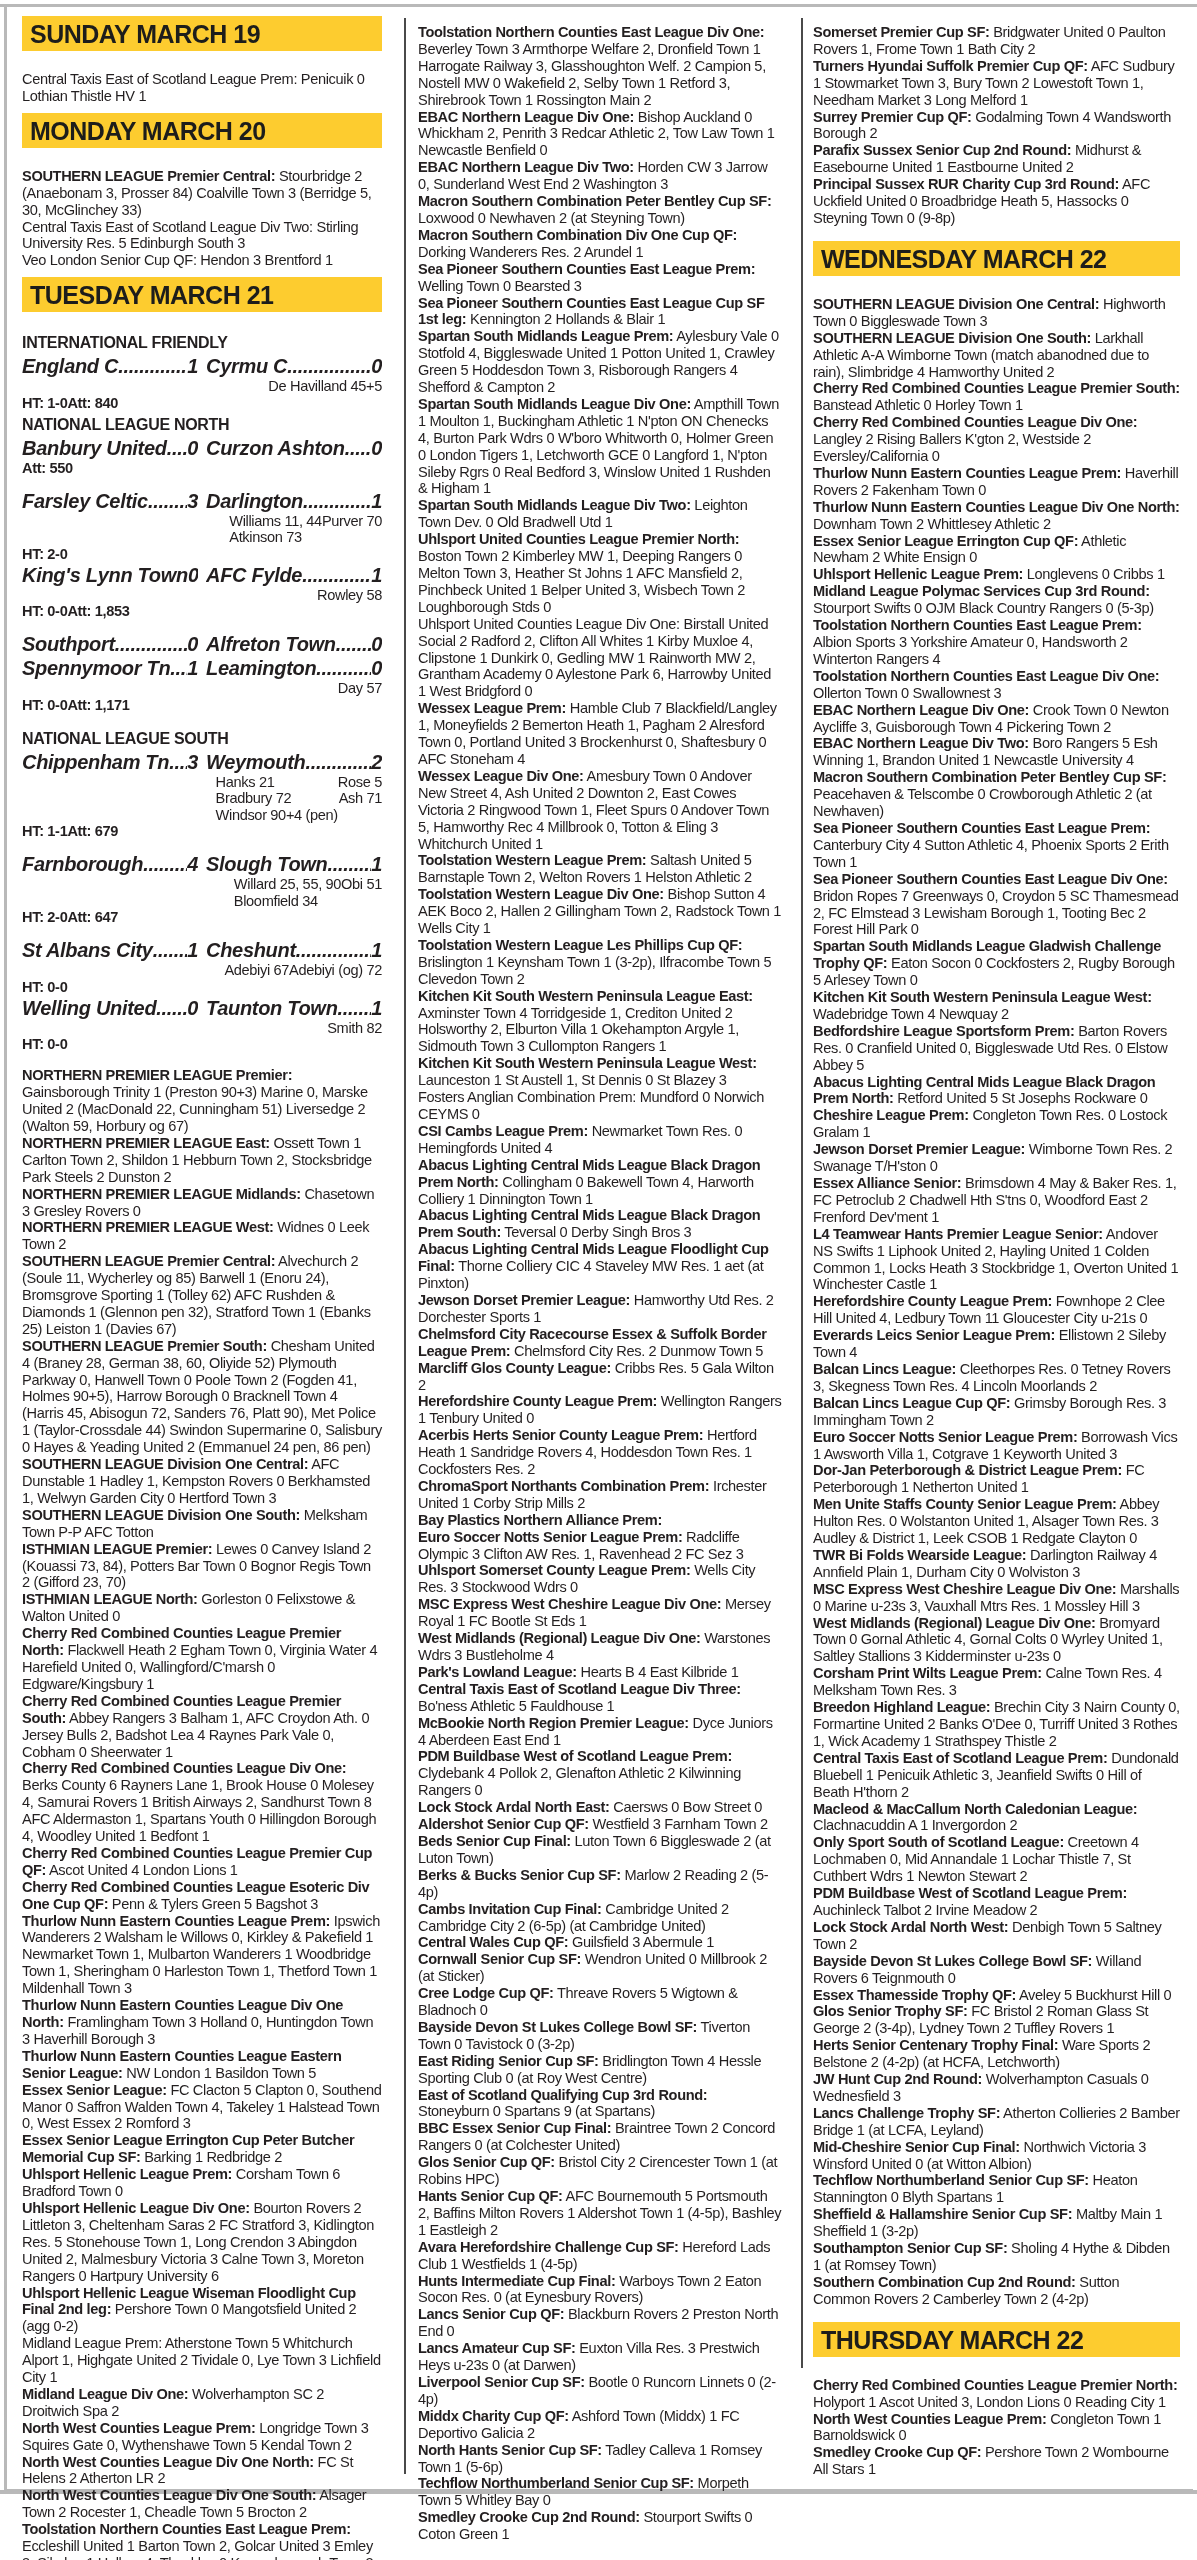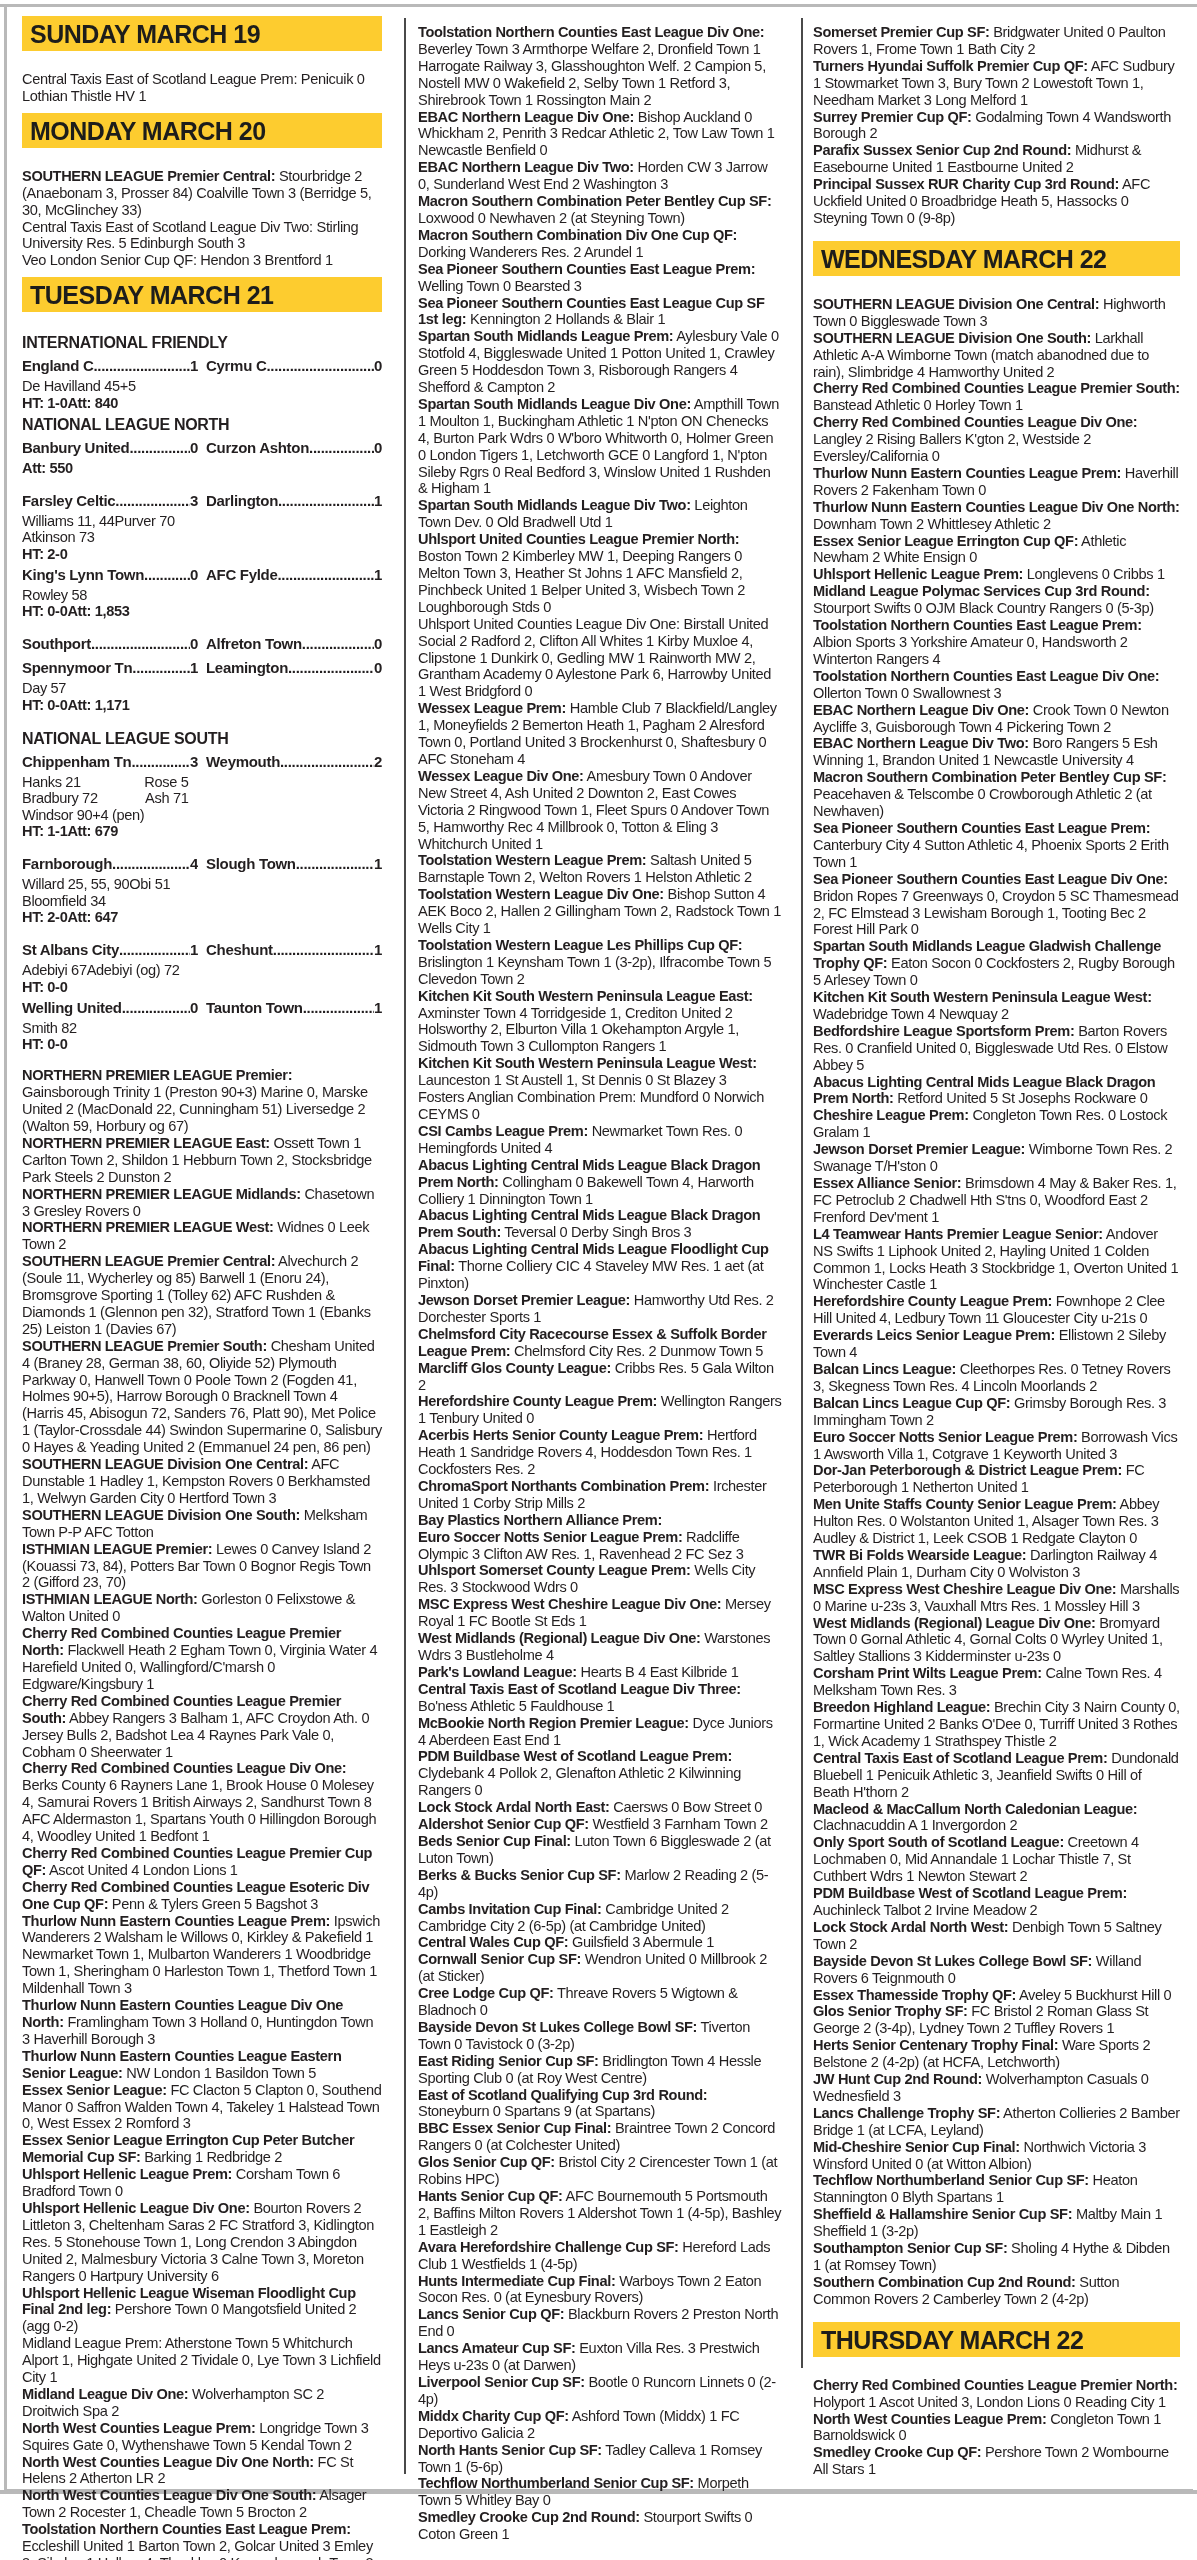--- a/index.html
+++ b/index.html
@@ -30,28 +30,28 @@
     background: #fdcc2f; color: #1d1d1b;
     font-weight: bold; font-size: 25px; line-height: 30px;
     padding: 3px 0 2px 8px; letter-spacing: -0.5px;
     margin: 2px 0 20px 0;
   }
   .entry { margin: 0; }
   .entry .lg { font-weight: bold; }
 
   .section-title { font-weight: bold; font-size: 16px; line-height: 22px; letter-spacing: -0.3px; margin-top: 2px; }
   .match { margin-bottom: 0; }
-  .scoreline { display: flex; font-weight: bold; font-size: 15px; line-height: 24px; letter-spacing: -0.3px; }
+  .scoreline { display: flex; font-weight: bold; font-size: 20px; line-height: 24px; letter-spacing: -0.3px; font-style: italic; }
   .scoreline .side { flex: 1; display: flex; overflow: hidden; white-space: nowrap; }
   .scoreline .side.home { margin-right: 8px; }
   .scoreline .team { flex: none; }
   .scoreline .dots { flex: 1; overflow: hidden; }
   .scoreline .dots::before { content: "..............................................................."; }
   .scoreline .goals { flex: none; }
-  .scorers { display: flex; justify-content: flex-start; font-size: 14.6px; line-height: 16.5px; }
+  .scorers { display: flex; justify-content: flex-end; font-size: 14.6px; line-height: 16.5px; }
   .scorers .l, .scorers .r { display: flex; flex-direction: column; }
   .scorers .r { text-align: right; }
   .meta { display: flex; font-weight: bold; font-size: 14.6px; line-height: 17px; }
   .gap { height: 14px; }
 </style>
 </head>
 <body>
 
 <div class="frame-top"></div>
 <div class="frame"></div>

